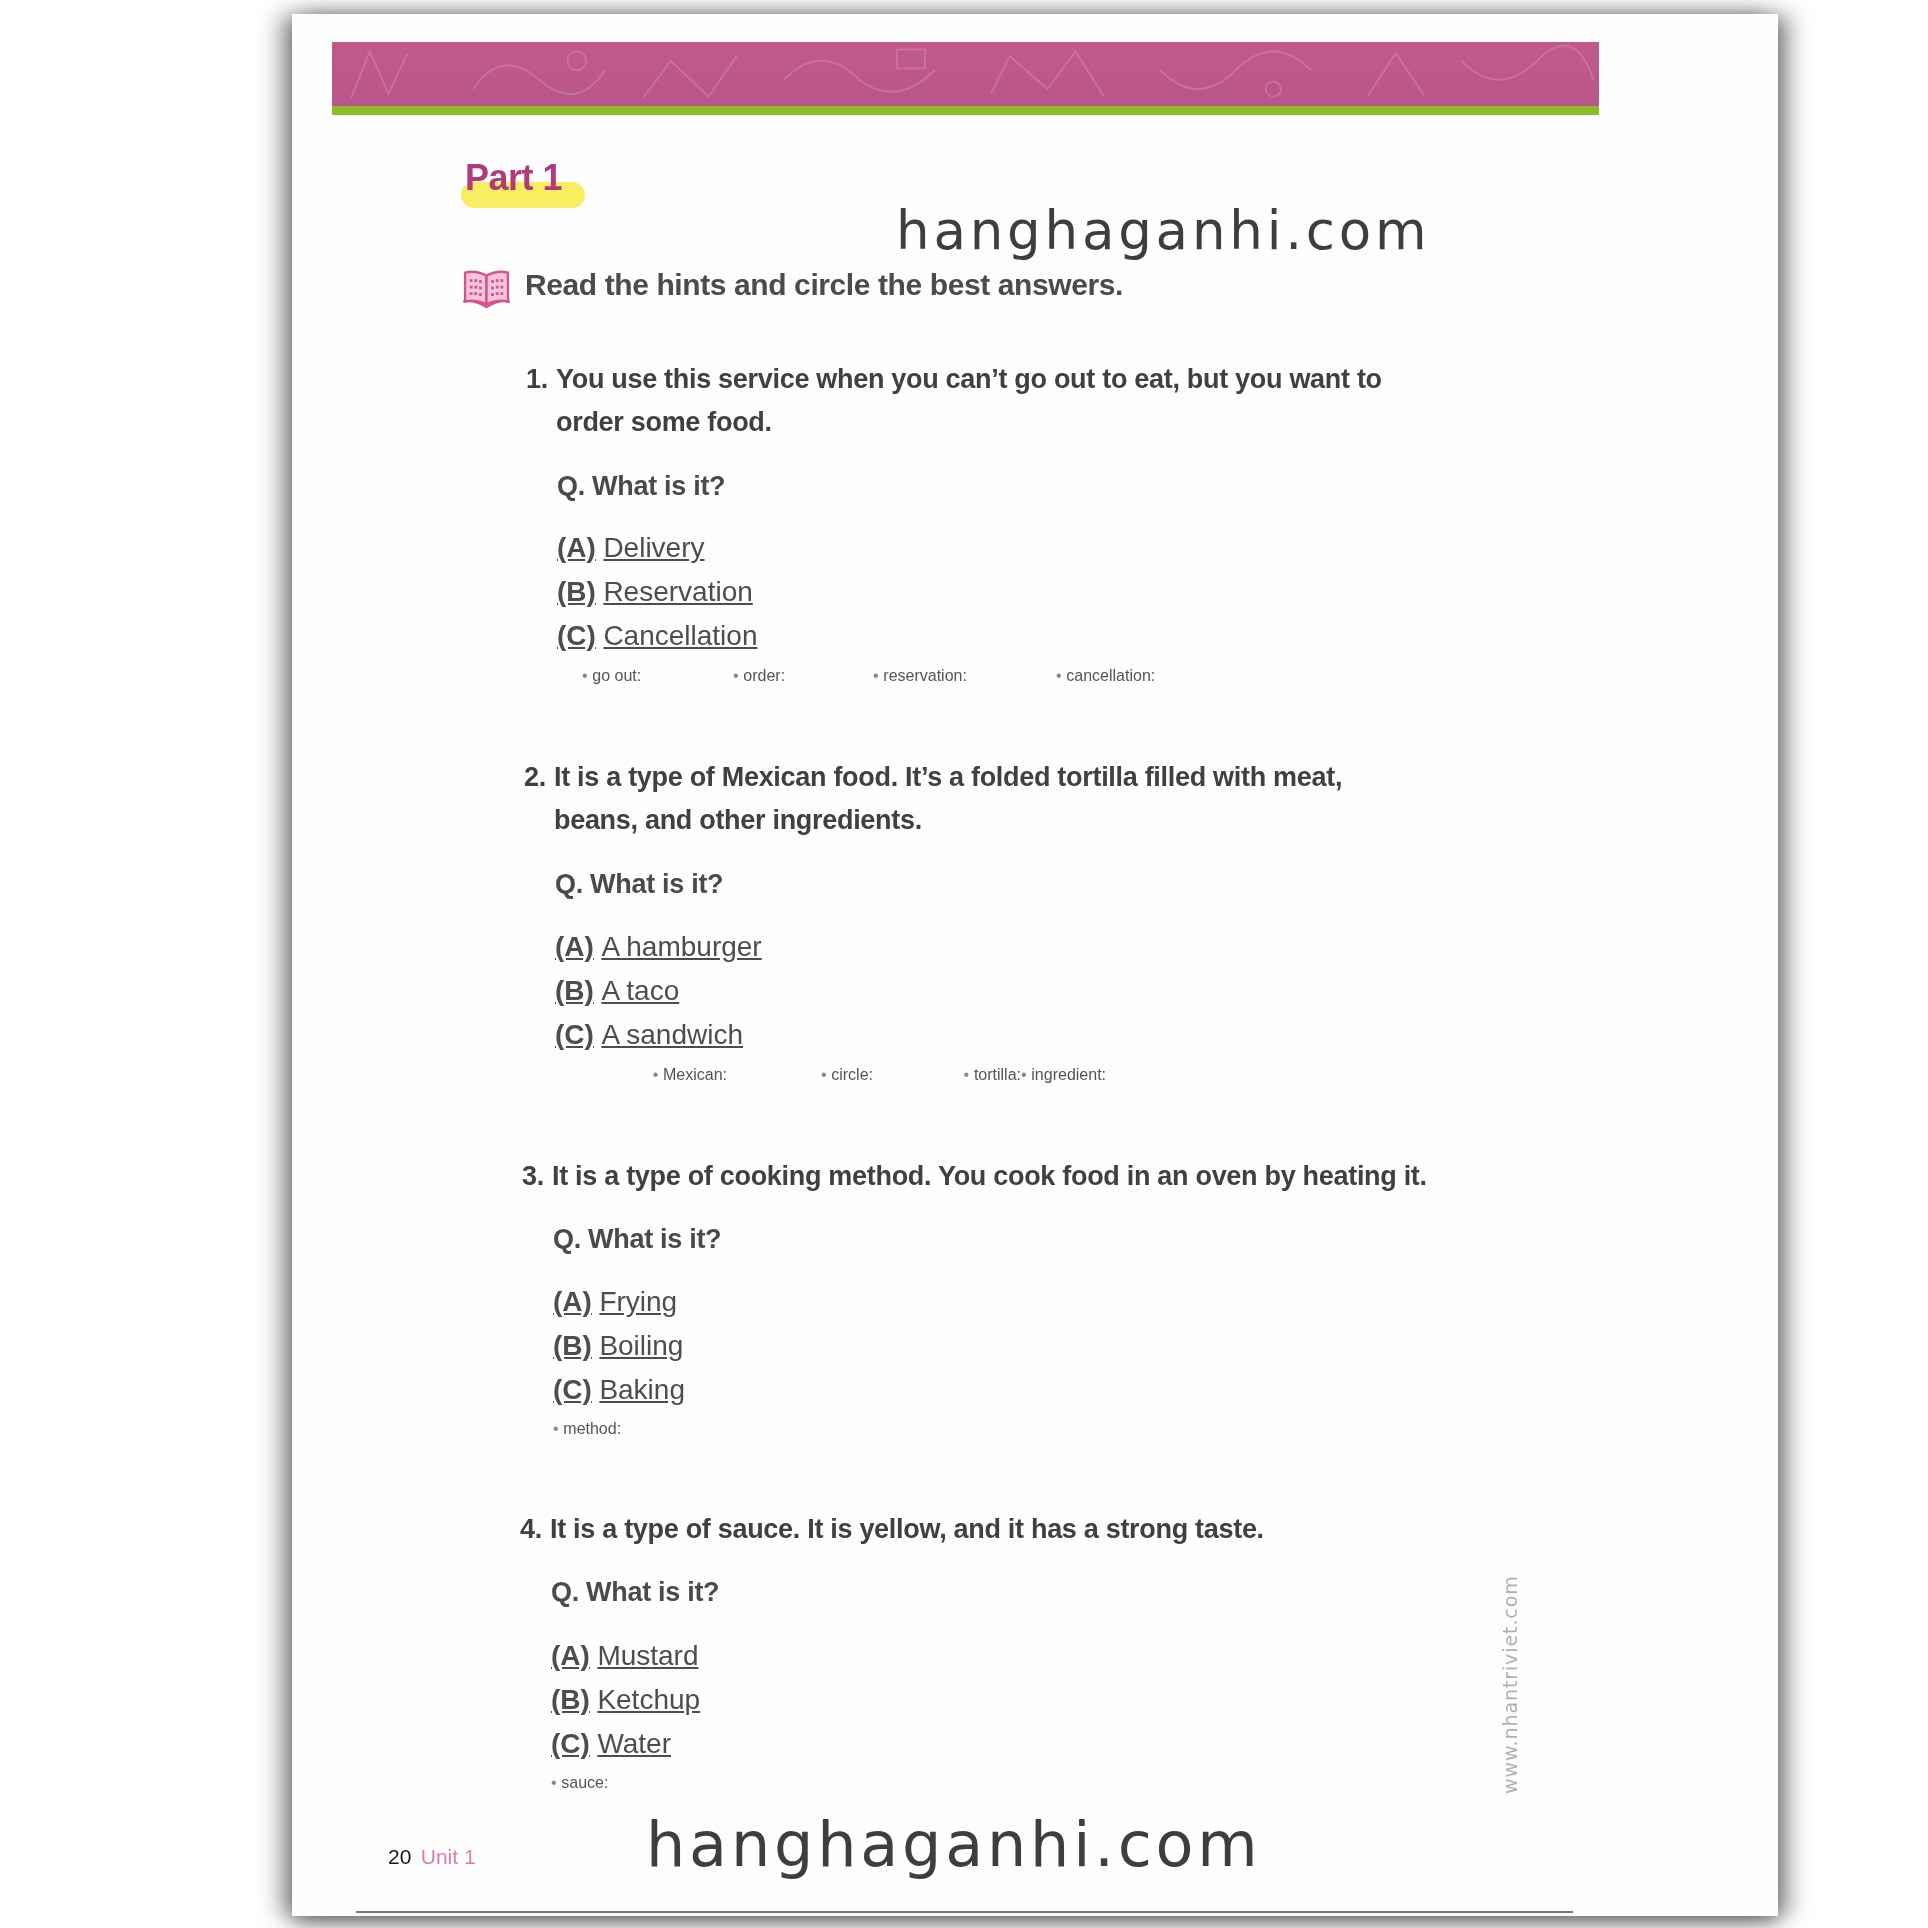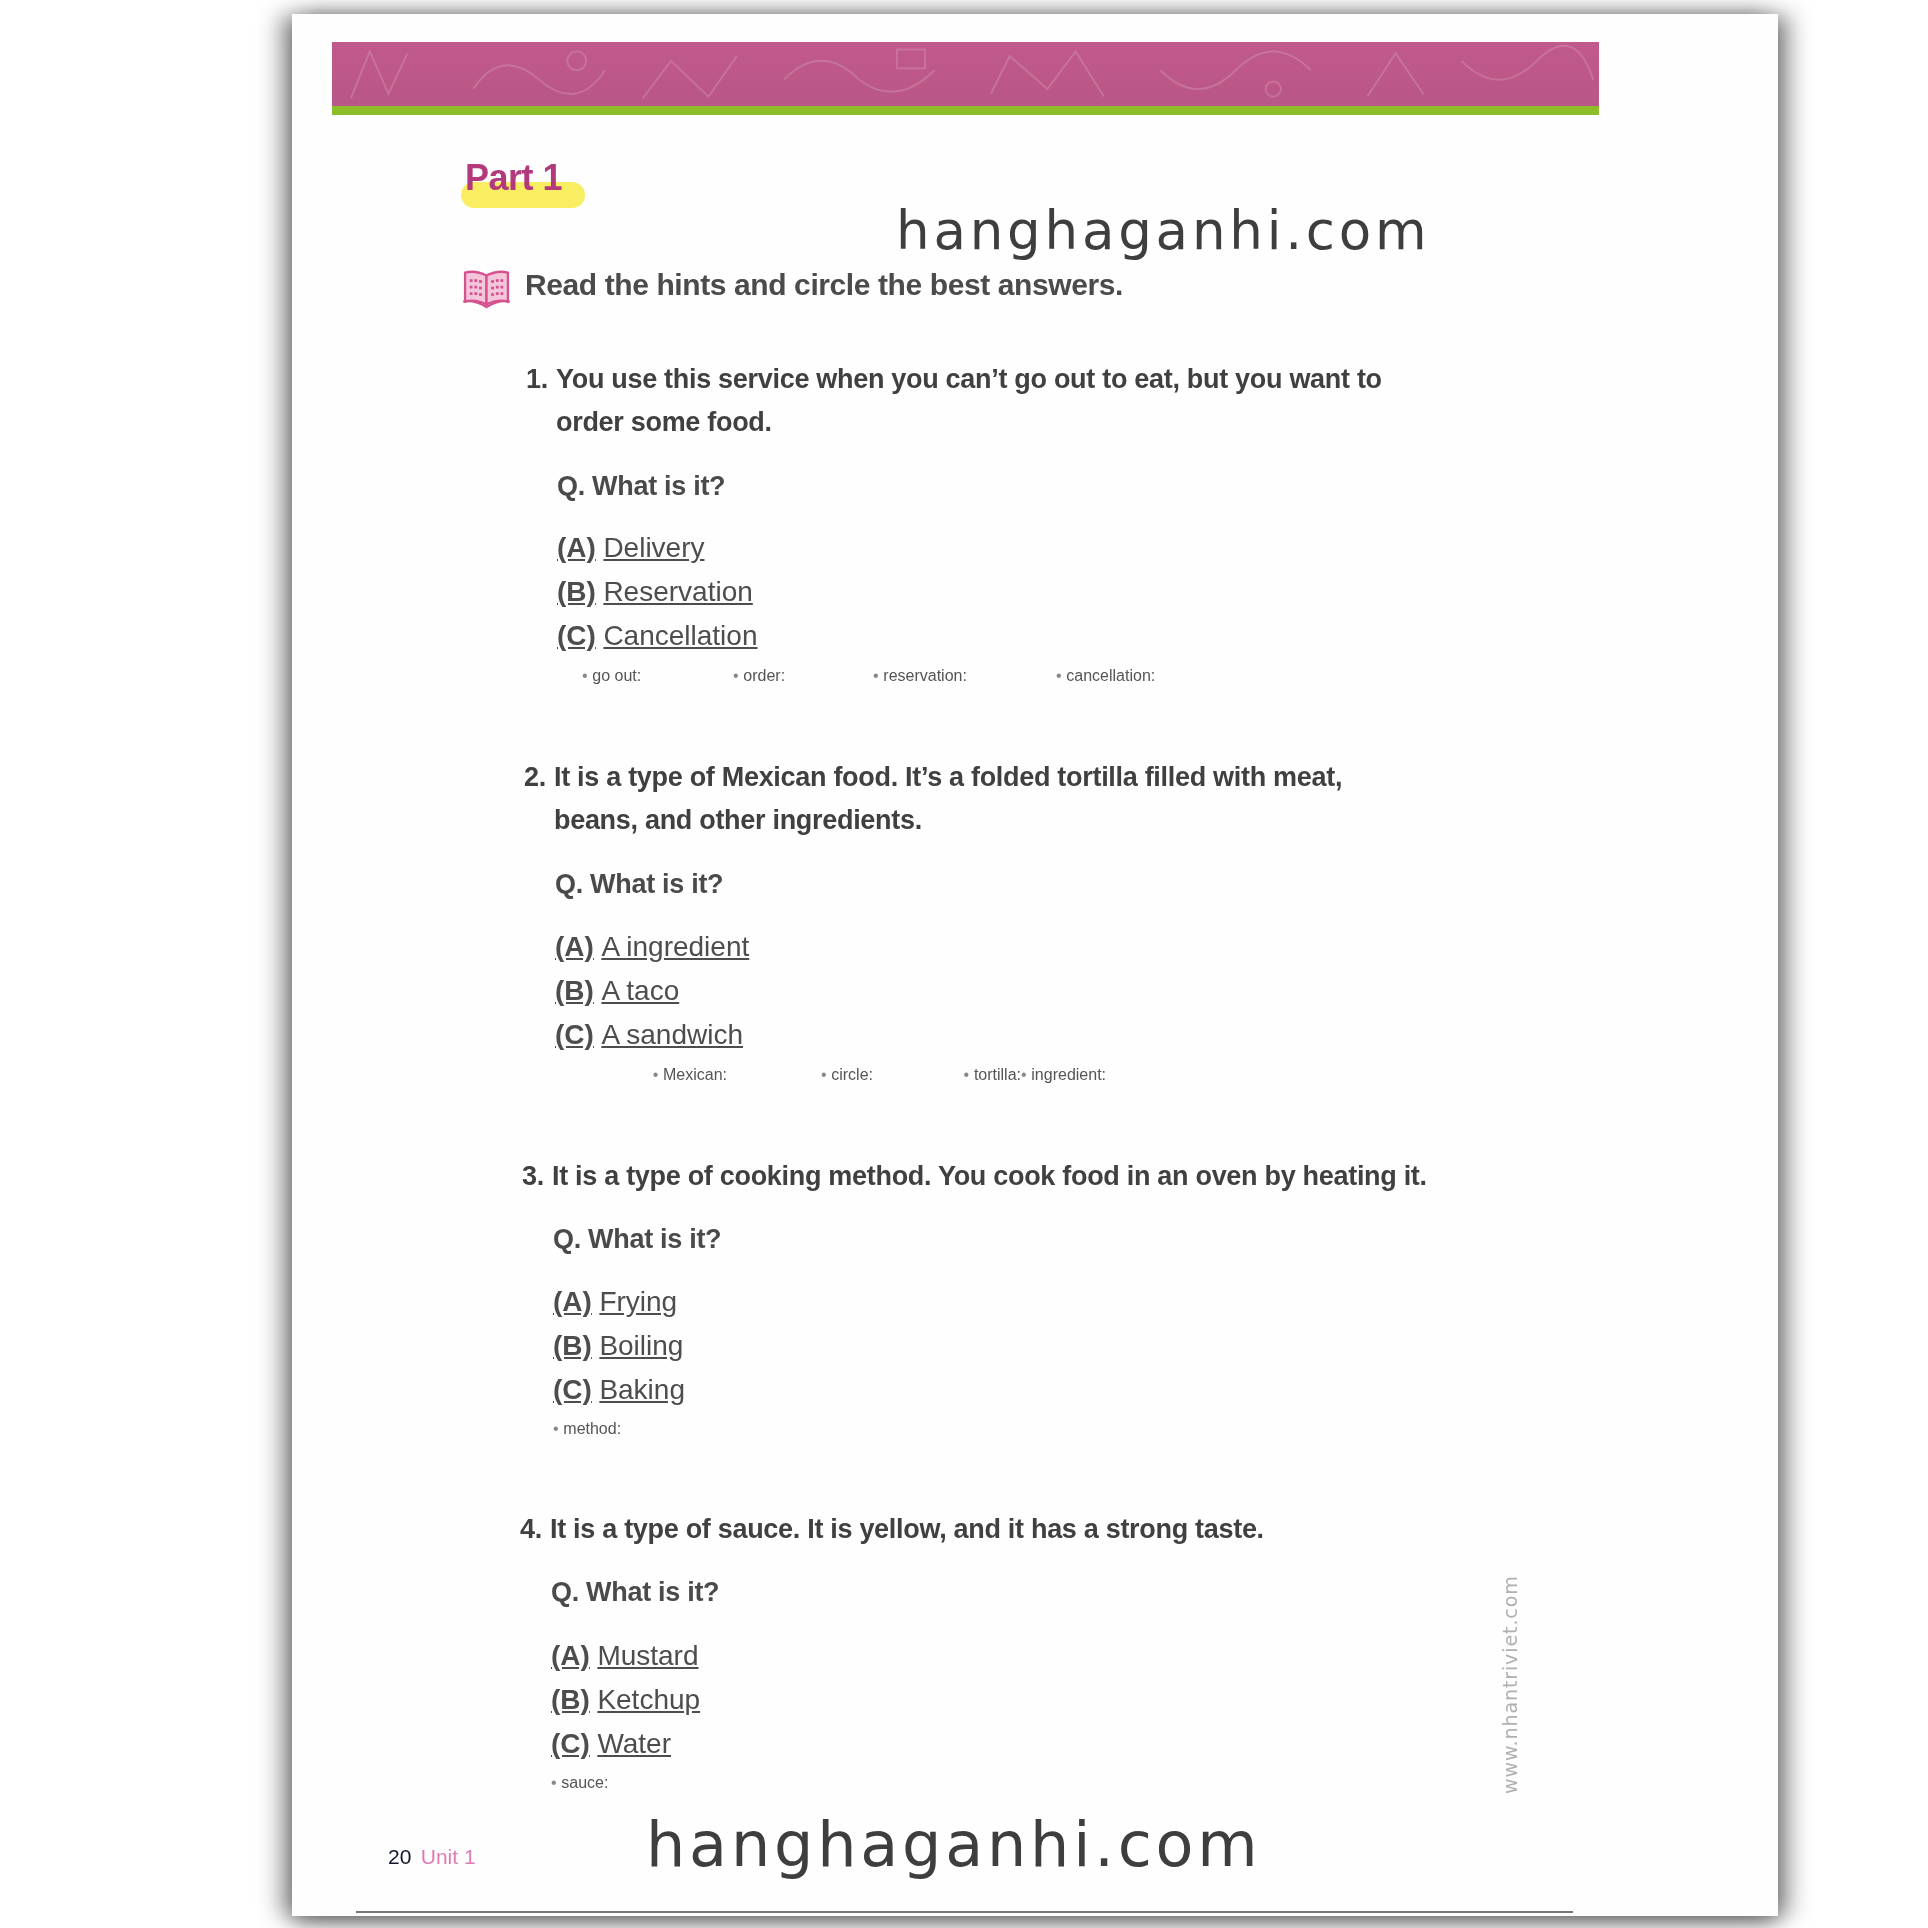--- a/index.html
+++ b/index.html
@@ -143,21 +143,21 @@
     </div>
   </div>
 
   <div class="q">
     <div class="q-hint" style="left:232px; top:742px;">
       <span class="num">2.</span><span>It is a type of Mexican food. It’s a folded tortilla filled with meat,</span><br>
       <span class="cont">beans, and other ingredients.</span>
     </div>
     <div class="q-ask" style="left:263px; top:855px;">Q. What is it?</div>
     <div class="opts" style="left:263px; top:911px;">
-      <div class="opt"><span class="letter">(A)</span><span>A ingredient</span></div>
+      <div class="opt"><span class="letter">(A)</span><span>A hamburger</span></div>
       <div class="opt"><span class="letter">(B)</span><span>A taco</span></div>
       <div class="opt"><span class="letter">(C)</span><span>A sandwich</span></div>
     </div>
     <div class="vocab" style="left:263px; top:1052px;text-align:right;">
       <span style="width:172px;"><span class="dot">•</span><span>Mexican:</span></span>
       <span style="width:146px;"><span class="dot">•</span><span>circle:</span></span>
       <span style="width:148px;"><span class="dot">•</span><span>tortilla:</span></span>
       <span><span class="dot">•</span><span>ingredient:</span></span>
     </div>
   </div>

